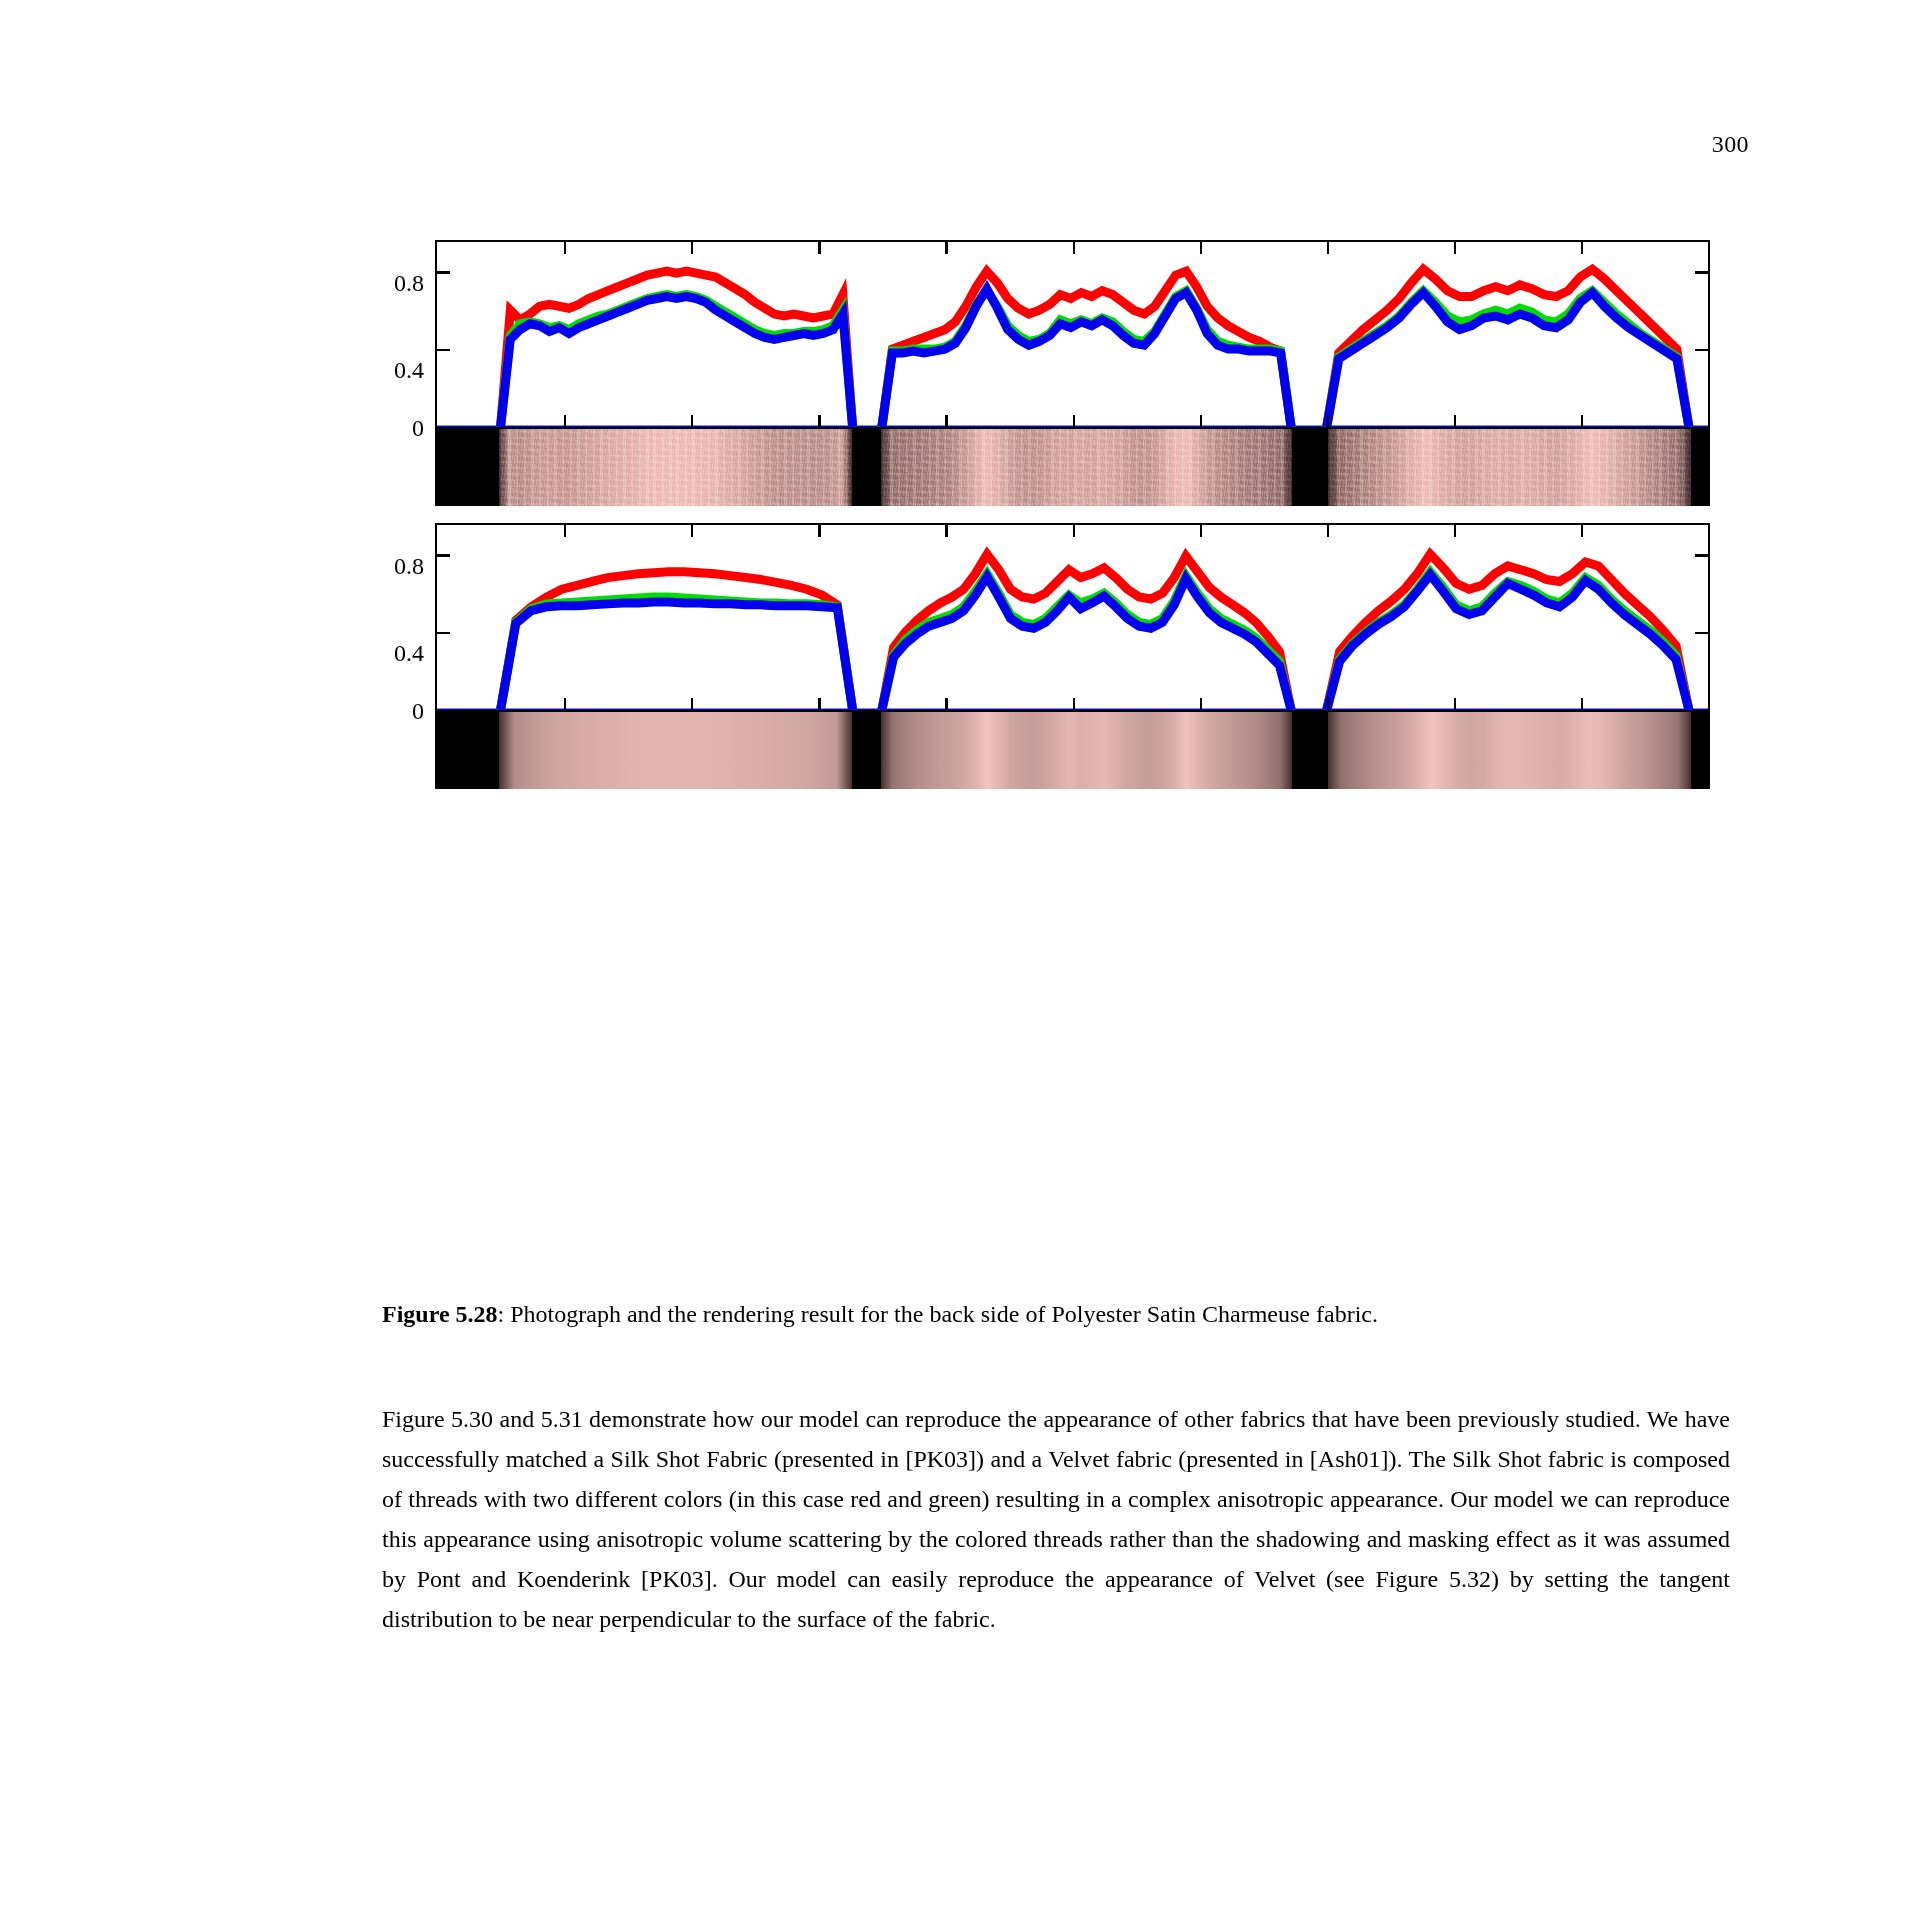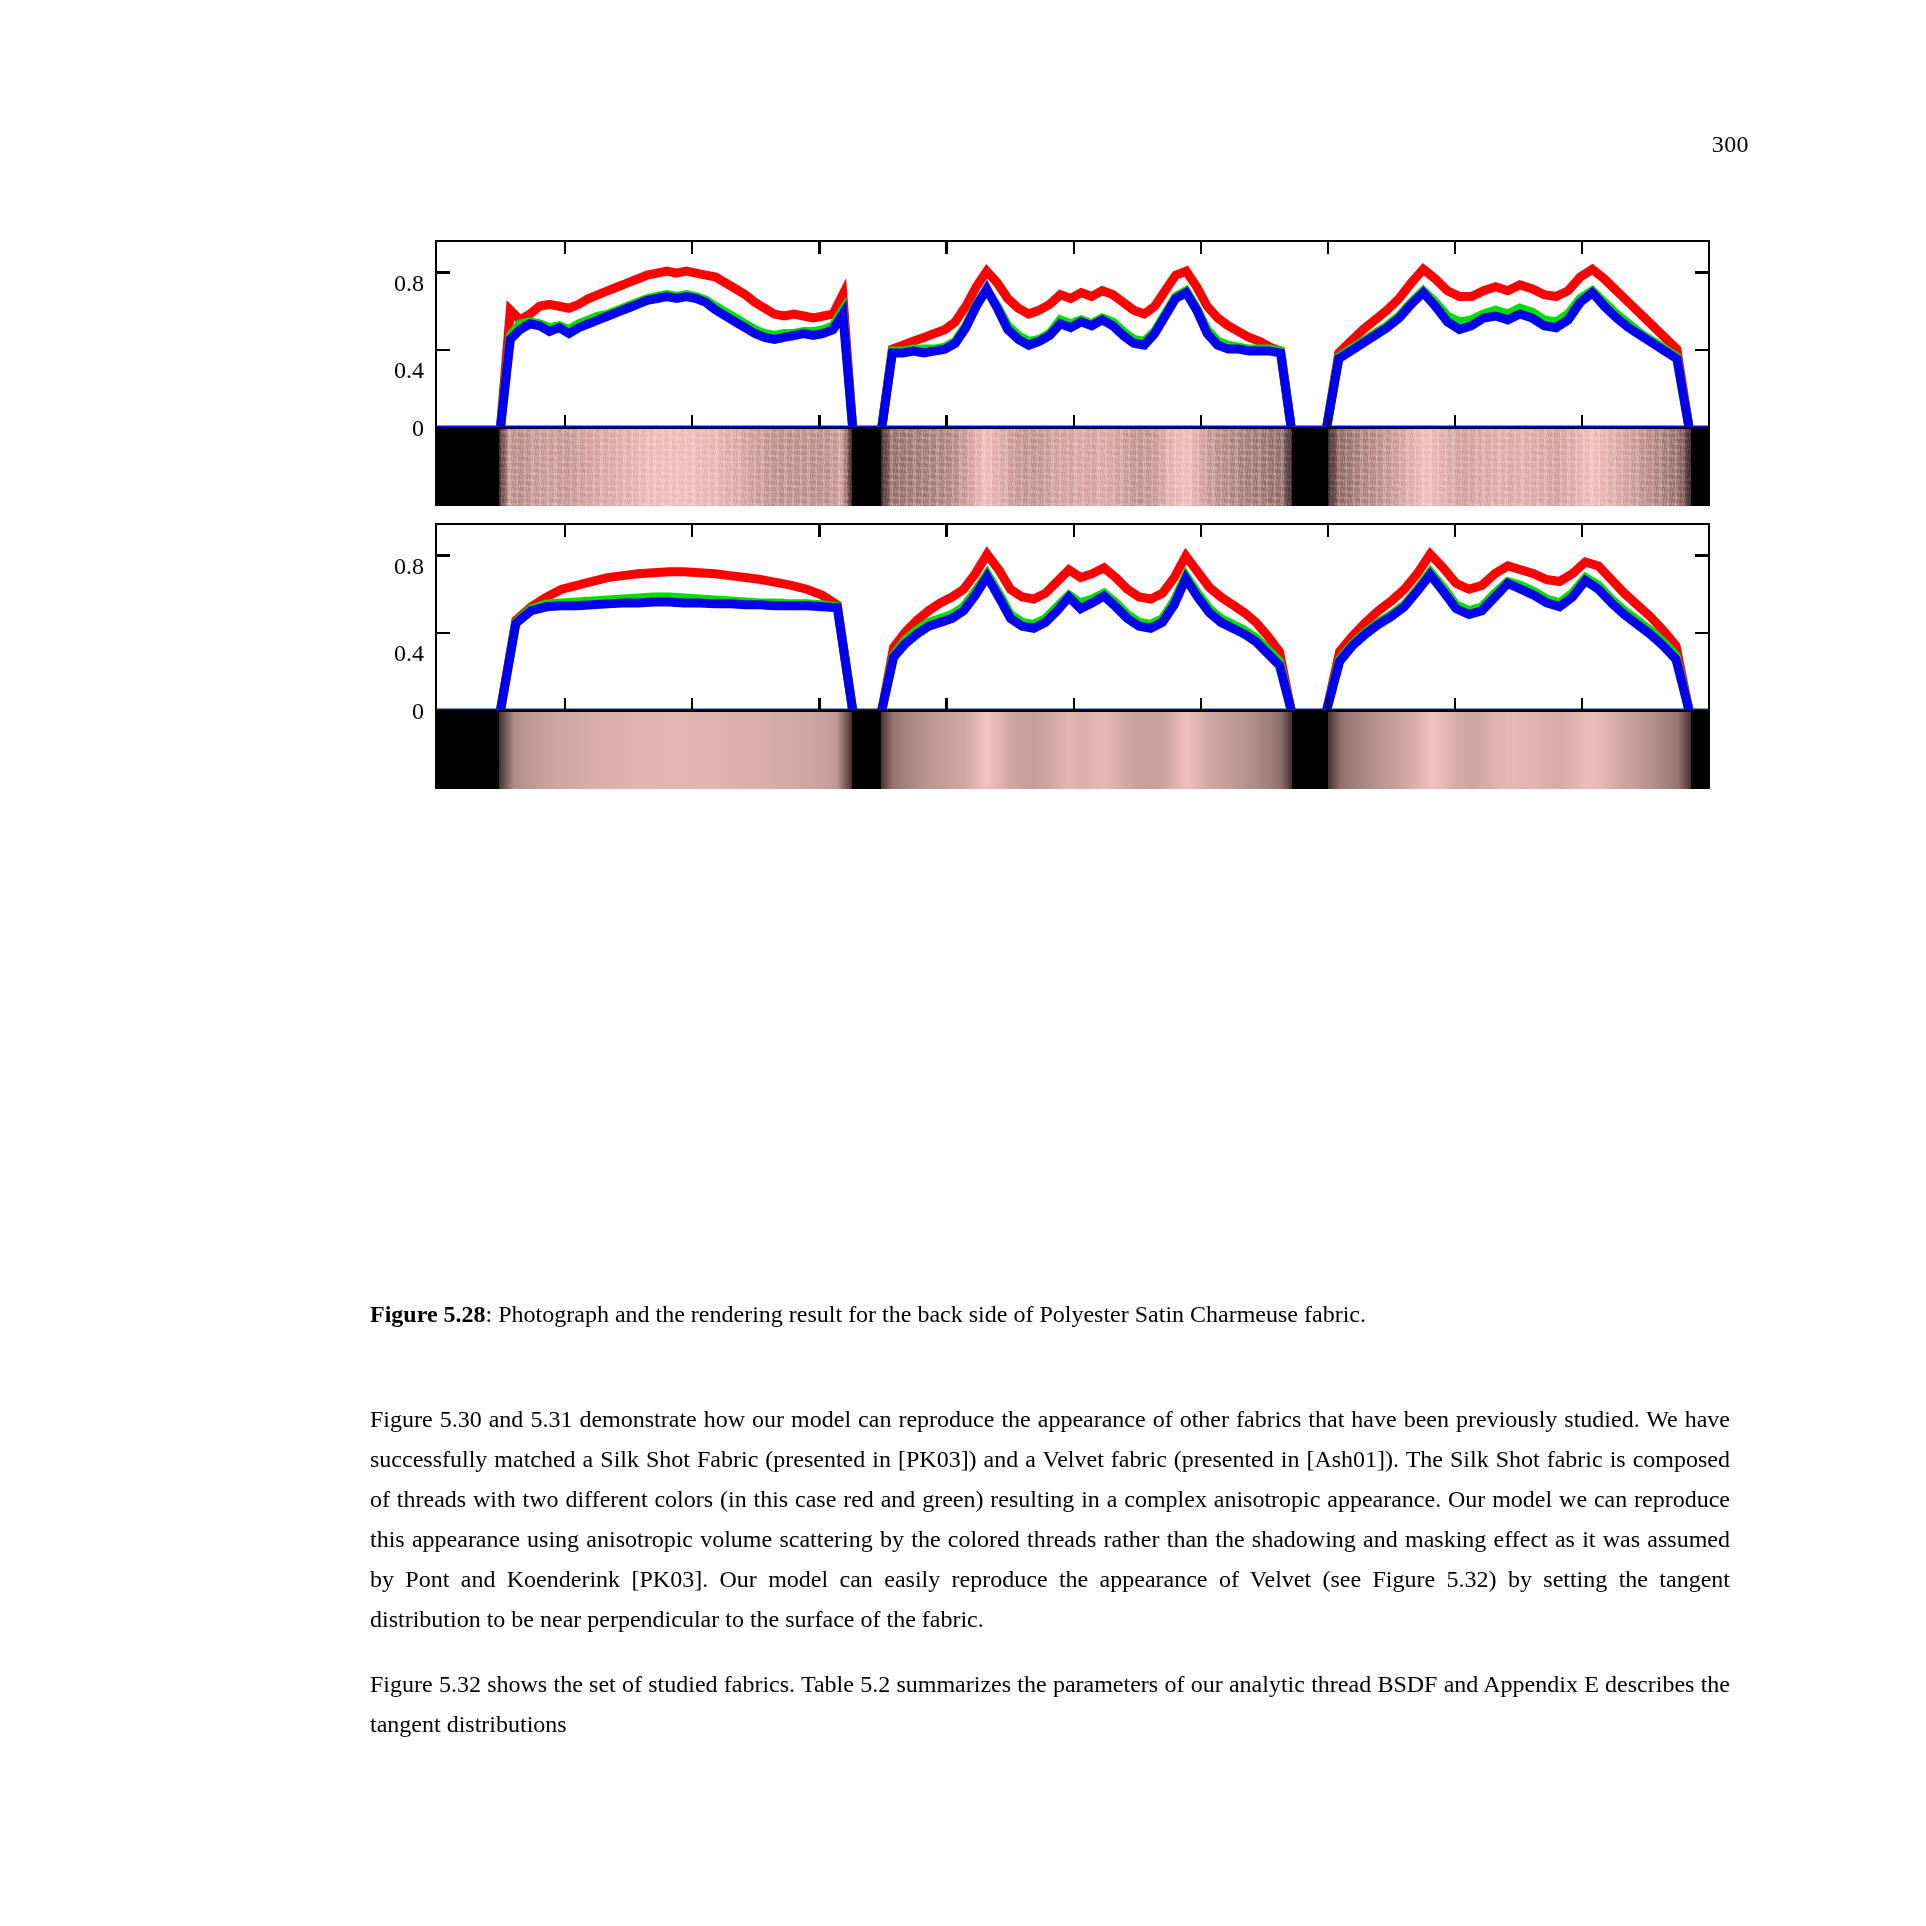--- a/index.html
+++ b/index.html
@@ -81,21 +81,21 @@
 
   
   #body-text{
     position:absolute; left:370px; top:1294px;
     width:1360px;
     font-size:24px;
     line-height:40px;
     text-align:justify;
     text-justify:inter-word;
   }
-  #body-text p{ margin:0 0 0 0; }
+  #body-text p{ margin:0 0 0 12px; }
   #caption{ margin-bottom:65px !important; }
   .cap-label{ font-weight:bold; }
   .para{ margin-bottom:25px !important; }
 </style>
 </head>
 <body>
 
 <div id="page-number">300</div>
 
 <div id="figure">
@@ -205,15 +205,14 @@
         <div class="seg" style="left: 35%; width: 32.2%; background: linear-gradient(90deg, rgb(70, 48, 46) 0%, rgb(149, 115, 113) 2.86%, rgb(165, 129, 126) 5.71%, rgb(177, 140, 137) 8.57%, rgb(187, 148, 145) 11.43%, rgb(195, 155, 151) 14.29%, rgb(200, 160, 156) 17.14%, rgb(208, 166, 163) 20%, rgb(223, 179, 175) 22.86%, rgb(241, 195, 191) 25.71%, rgb(227, 182, 179) 28.57%, rgb(208, 166, 163) 31.43%, rgb(200, 160, 156) 34.29%, rgb(198, 158, 155) 37.14%, rgb(204, 163, 159) 40%, rgb(216, 173, 169) 42.86%, rgb(227, 182, 179) 45.71%, rgb(219, 176, 172) 48.57%, rgb(223, 179, 175) 51.43%, rgb(229, 184, 180) 54.29%, rgb(219, 176, 172) 57.14%, rgb(208, 166, 163) 60%, rgb(200, 160, 156) 62.86%, rgb(198, 158, 155) 65.71%, rgb(204, 163, 159) 68.57%, rgb(219, 176, 172) 71.43%, rgb(240, 193, 189) 74.29%, rgb(225, 181, 177) 77.14%, rgb(210, 168, 164) 80%, rgb(200, 160, 156) 82.86%, rgb(193, 153, 150) 85.71%, rgb(185, 147, 143) 88.57%, rgb(175, 138, 135) 91.43%, rgb(161, 126, 123) 94.29%, rgb(144, 112, 109) 97.14%, rgb(70, 48, 46) 100%);"></div>
         <div class="seg" style="left: 70%; width: 28.5%; background: linear-gradient(90deg, rgb(70, 48, 46) 0%, rgb(144, 112, 109) 3.57%, rgb(161, 126, 123) 7.14%, rgb(175, 138, 135) 10.71%, rgb(187, 148, 145) 14.29%, rgb(197, 156, 153) 17.86%, rgb(208, 166, 163) 21.43%, rgb(223, 179, 175) 25%, rgb(241, 195, 191) 28.57%, rgb(229, 184, 180) 32.14%, rgb(214, 171, 167) 35.71%, rgb(208, 166, 163) 39.29%, rgb(212, 170, 166) 42.86%, rgb(223, 179, 175) 46.43%, rgb(230, 185, 182) 50%, rgb(227, 182, 179) 53.57%, rgb(223, 179, 175) 57.14%, rgb(217, 174, 171) 60.71%, rgb(216, 173, 169) 64.29%, rgb(223, 179, 175) 67.86%, rgb(234, 189, 185) 71.43%, rgb(230, 185, 182) 75%, rgb(217, 174, 171) 78.57%, rgb(204, 163, 159) 82.14%, rgb(193, 153, 150) 85.71%, rgb(181, 143, 140) 89.29%, rgb(167, 131, 128) 92.86%, rgb(151, 117, 114) 96.43%, rgb(70, 48, 46) 100%);"></div>
       </div>
   </div>
 
 </div>
 
 <div id="body-text">
   <p id="caption"><span class="cap-label">Figure 5.28</span><span>: Photograph and the rendering result for the back side of Polyester Satin Charmeuse fabric.</span></p>
   <p class="para">Figure 5.30 and 5.31 demonstrate how our model can reproduce the appearance of other fabrics that have been previously studied. We have successfully matched a Silk Shot Fabric (presented in [PK03]) and a Velvet fabric (presented in [Ash01]). The Silk Shot fabric is composed of threads with two different colors (in this case red and green) resulting in a complex anisotropic appearance. Our model we can reproduce this appearance using anisotropic volume scattering by the colored threads rather than the shadowing and masking effect as it was assumed by Pont and Koenderink [PK03]. Our model can easily reproduce the appearance of Velvet (see Figure 5.32) by setting the tangent distribution to be near perpendicular to the surface of the fabric.</p>
-  <p>Figure 5.32 shows the set of studied fabrics. Table 5.2 summarizes the parameters of our analytic thread BSDF and Appendix E describes the tangent distributions</p>
 </div>
 
 
 </body></html>

